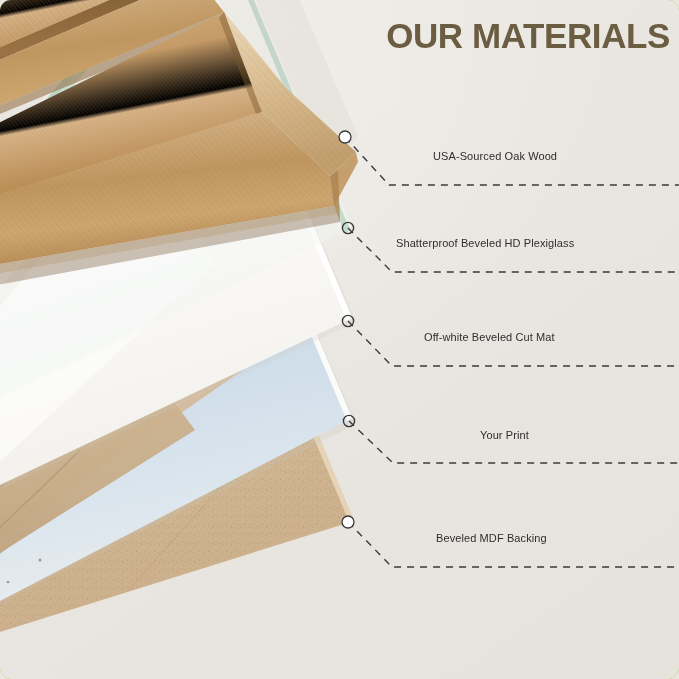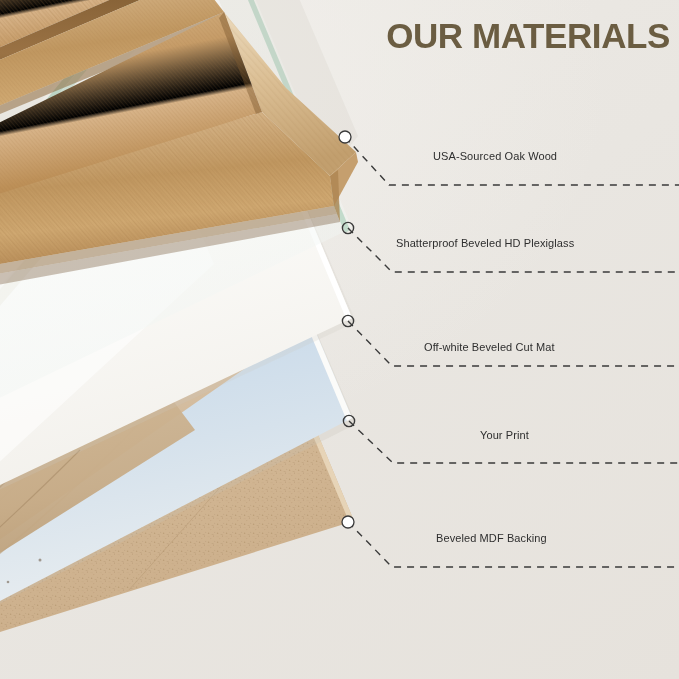--- a/index.html
+++ b/index.html
@@ -2,21 +2,21 @@
 <html><head>
 <meta charset="utf-8">
 <title>Our Materials</title>
 <style>
   html,body{margin:0;padding:0;}
   body{
     width:679px;height:679px;overflow:hidden;
     font-family:"Liberation Sans","DejaVu Sans",sans-serif;
     background:#EAE7E2;
   }
-  #stage{position:relative;width:679px;height:679px;background:#84cc16;overflow:hidden;}
+  #stage{position:relative;width:679px;height:679px;background:#84cc16;overflow:hidden;border-radius:11px;}
 
   
   .bg-wash{position:absolute;inset:0;
     background:
       radial-gradient(120% 90% at 18% 12%, #F2F0EC 0%, rgba(242,240,236,0) 60%),
       linear-gradient(145deg,#EDEAE5 0%,#E9E6E1 50%,#E6E2DC 100%);
   }
 
   
   .layers{position:absolute;left:0;top:0;width:679px;height:679px;}
@@ -284,21 +284,21 @@
       <circle cx="348" cy="228" r="5.6" fill="none" stroke="#3A3A3A" stroke-width="1.4"></circle>
     </svg>
     <span class="ctext" style="left:396px;top:237px;">Shatterproof Beveled HD Plexiglass</span>
   </div>
 
   <div class="callout">
     <svg class="lead" width="679" height="679">
       <polyline points="348,321 392,366 679,366" fill="none" stroke="#3A3A3A" stroke-width="1.4" stroke-dasharray="7,6"></polyline>
       <circle cx="348" cy="321" r="5.6" fill="none" stroke="#3A3A3A" stroke-width="1.4"></circle>
     </svg>
-    <span class="ctext" style="left:424px;top:331px;margin-top:10px;">Off-white Beveled Cut Mat</span>
+    <span class="ctext" style="left:424px;top:331px;">Off-white Beveled Cut Mat</span>
   </div>
 
   <div class="callout">
     <svg class="lead" width="679" height="679">
       <polyline points="349,421 393,463 679,463" fill="none" stroke="#3A3A3A" stroke-width="1.4" stroke-dasharray="7,6"></polyline>
       <circle cx="349" cy="421" r="5.6" fill="none" stroke="#3A3A3A" stroke-width="1.4"></circle>
     </svg>
     <span class="ctext" style="left:480px;top:429px;">Your Print</span>
   </div>
 

